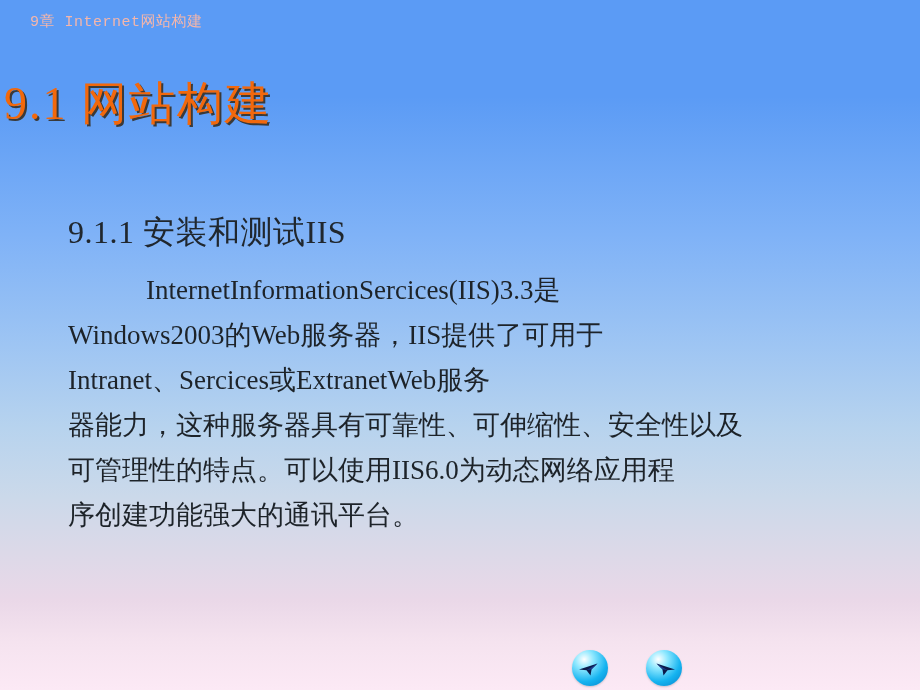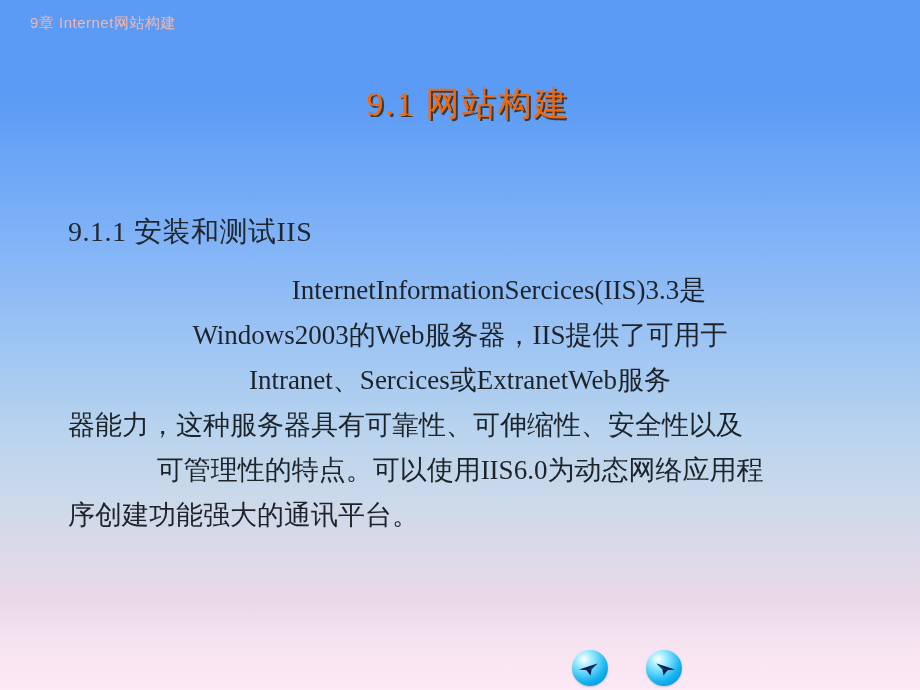--- a/index.html
+++ b/index.html
@@ -29,52 +29,52 @@
         #f5e3ef 93%,
         #fce9f5 100%);
     overflow: hidden;
   }
 
   
   #header-label {
     position: absolute;
     left: 30px;
     top: 14px;
-    font-family: Liberation Sans, sans-serif;
+    font-family: Liberation Mono, monospace;
     font-size: 15px;
     line-height: 18px;
     color: #f4b6ab;
     white-space: nowrap;
     letter-spacing: 0.5px;
   }
 
   
   #slide-title {
     position: absolute;
-    left: 16px;
+    left: 4px;
     right: 0;
     top: 76px;
-    text-align: center;
+    text-align: left;
     font-family: "Liberation Serif", serif;
-    font-size: 34px;
+    font-size: 46px;
     font-weight: normal;
     line-height: 56px;
     color: #f2680c;
     text-shadow: 2px 2px 0 #3a3a3a;
     letter-spacing: 2px;
     white-space: nowrap;
   }
 
   
   #section-heading {
     position: absolute;
     left: 68px;
     top: 216px;
     font-family: "Liberation Serif", serif;
-    font-size: 28px;
+    font-size: 32px;
     line-height: 32px;
     color: #20272e;
     white-space: nowrap;
     letter-spacing: 0.5px;
   }
 
   
   #body-text {
     position: absolute;
     left: 68px;
@@ -84,21 +84,21 @@
   .body-line {
     font-family: "Liberation Serif", serif;
     font-size: 27px;
     line-height: 45px;
     color: #1d2329;
     white-space: nowrap;
     letter-spacing: 0;
   }
   .body-line.justify {
     display: flex;
-    justify-content: center;
+    justify-content: flex-start;
     white-space: normal;
   }
   .body-line.justify > span { white-space: nowrap; }
 
   
   #nav-buttons {
     position: absolute;
     left: 568px;
     top: 650px;
     width: 120px;

